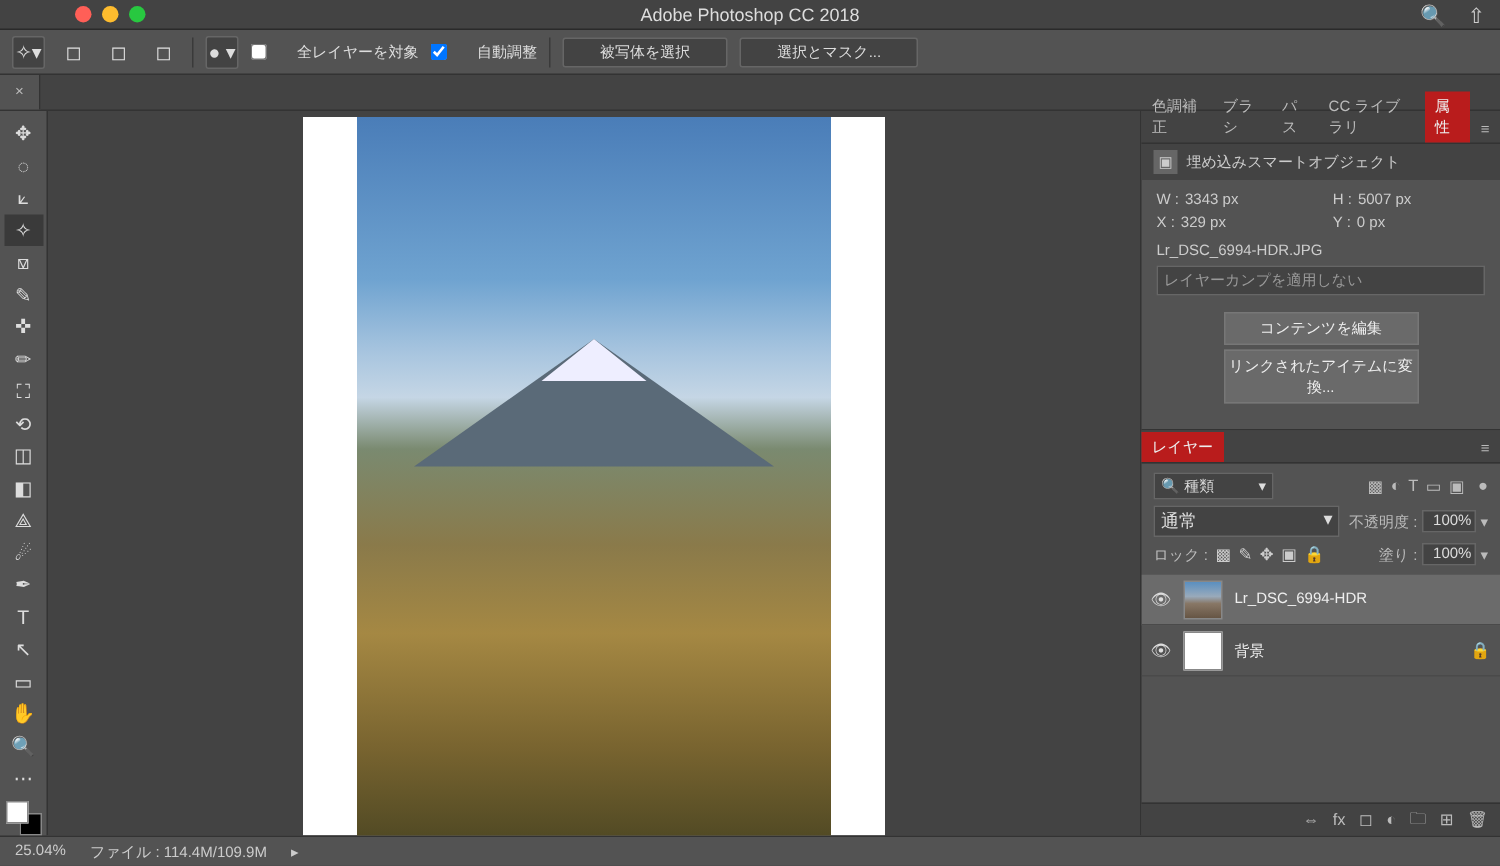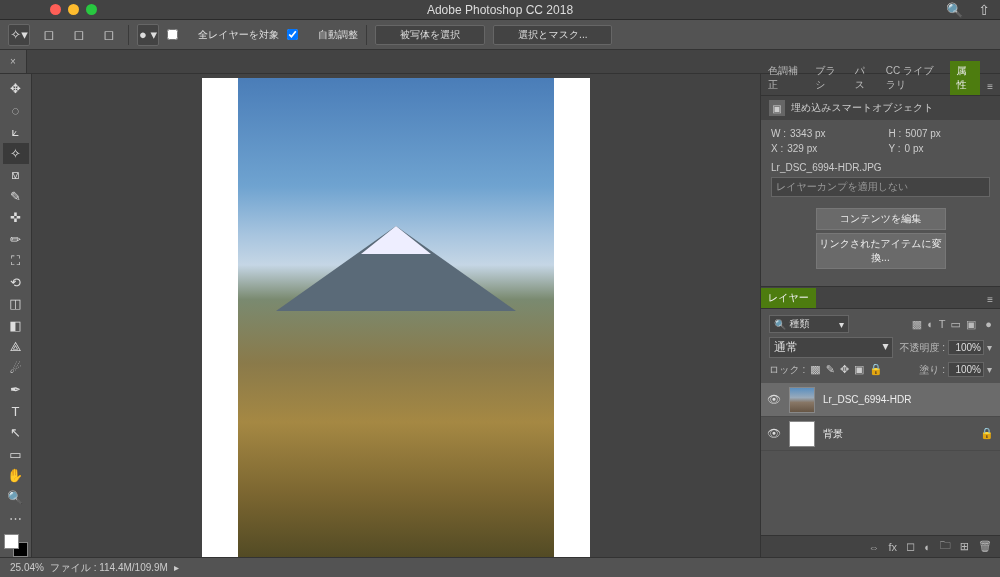--- a/index.html
+++ b/index.html
@@ -39,21 +39,21 @@
 
 .canvas-area { flex: 1; background: #434343; display: flex; align-items: flex-start; justify-content: center; overflow: hidden; padding-top: 4px; }
 .artboard { background: #fff; width: 388px; height: 492px; padding: 0 36px; display: flex; }
 .photo { flex: 1; background: linear-gradient(to bottom, #4a7db8 0%, #6fa3d0 22%, #a8c5df 32%, #c5d6e5 38%, #7a8a70 45%, #8a7a4a 58%, #a58843 70%, #7a6530 85%, #4a4522 100%); position: relative; overflow: hidden; }
 .mountain { position: absolute; left: 50%; top: 30%; transform: translateX(-50%); width: 0; height: 0; border-left: 120px solid transparent; border-right: 120px solid transparent; border-bottom: 85px solid #5a6a78; }
 .snow { position: absolute; left: 50%; top: 30%; transform: translateX(-50%); width: 0; height: 0; border-left: 35px solid transparent; border-right: 35px solid transparent; border-bottom: 28px solid #eef; }
 
 .panels { width: 240px; background: #535353; display: flex; flex-direction: column; border-left: 1px solid #333; }
 .panel-tabs { display: flex; background: #434343; border-bottom: 1px solid #333; height: 22px; align-items: flex-end; }
 .ptab { padding: 3px 7px; font-size: 10px; color: #bbb; cursor: pointer; }
-.ptab.active { background: #4d7c0f; color: #eee; }
+.ptab.active { background: #b91c1c; color: #eee; }
 .panel-body { padding: 8px 10px; font-size: 10px; color: #ccc; }
 .prop-btn { display: block; width: 130px; margin: 3px auto; background: #6a6a6a; border: 1px solid #777; color: #eee; font-size: 10px; padding: 3px 0; text-align: center; }
 .smartobj-hdr { display: flex; align-items: center; gap: 6px; background: #434343; padding: 4px 8px; margin: -8px -10px 8px; }
 .smartobj-hdr .ic2 { width: 16px; height: 16px; background: #666; display: inline-flex; align-items: center; justify-content: center; font-size: 10px; }
 .dim-grid { display: grid; grid-template-columns: 1fr 1fr; gap: 4px 16px; margin-bottom: 8px; }
 .dim-cell { display: flex; gap: 4px; }
 .linkfile { color: #ccc; margin-bottom: 4px; }
 .dropdown { background: #434343; border: 1px solid #666; padding: 2px 4px; color: #999; font-size: 10px; width: 100%; }
 
 .layers-panel { flex: 1; display: flex; flex-direction: column; border-top: 1px solid #333; min-height: 0; margin-top: 6px; }
@@ -74,21 +74,21 @@
 .layer.selected { background: #6b6b6b; }
 .eye { width: 14px; text-align: center; color: #ddd; }
 .thumb { width: 26px; height: 26px; background: #fff; border: 1px solid #888; }
 .thumb.img { background: linear-gradient(to bottom, #5a8fc0 0%, #9ab 40%, #876 60%, #654 100%); }
 .lname { flex: 1; font-size: 10px; color: #eee; }
 .lock-ic { color: #ccc; font-size: 11px; }
 
 .layer-footer { height: 22px; background: #434343; border-top: 1px solid #333; display: flex; align-items: center; justify-content: flex-end; gap: 9px; padding: 0 8px; color: #bbb; font-size: 11px; }
 
 
-.statusbar { height: 20px; background: #535353; border-top: 1px solid #333; display: flex; align-items: center; padding: 0 10px; font-size: 10px; color: #ccc; gap: 6px; }
+.statusbar { height: 20px; background: #535353; border-top: 1px solid #333; display: flex; align-items: center; padding: 0 10px; font-size: 10px; color: #ccc; gap: 16px; }
 </style>
 </head>
 <body>
 
 <div class="window">
 
   <div class="titlebar">
     <div class="traffic">
       <div class="dot r"></div>
       <div class="dot y"></div>

